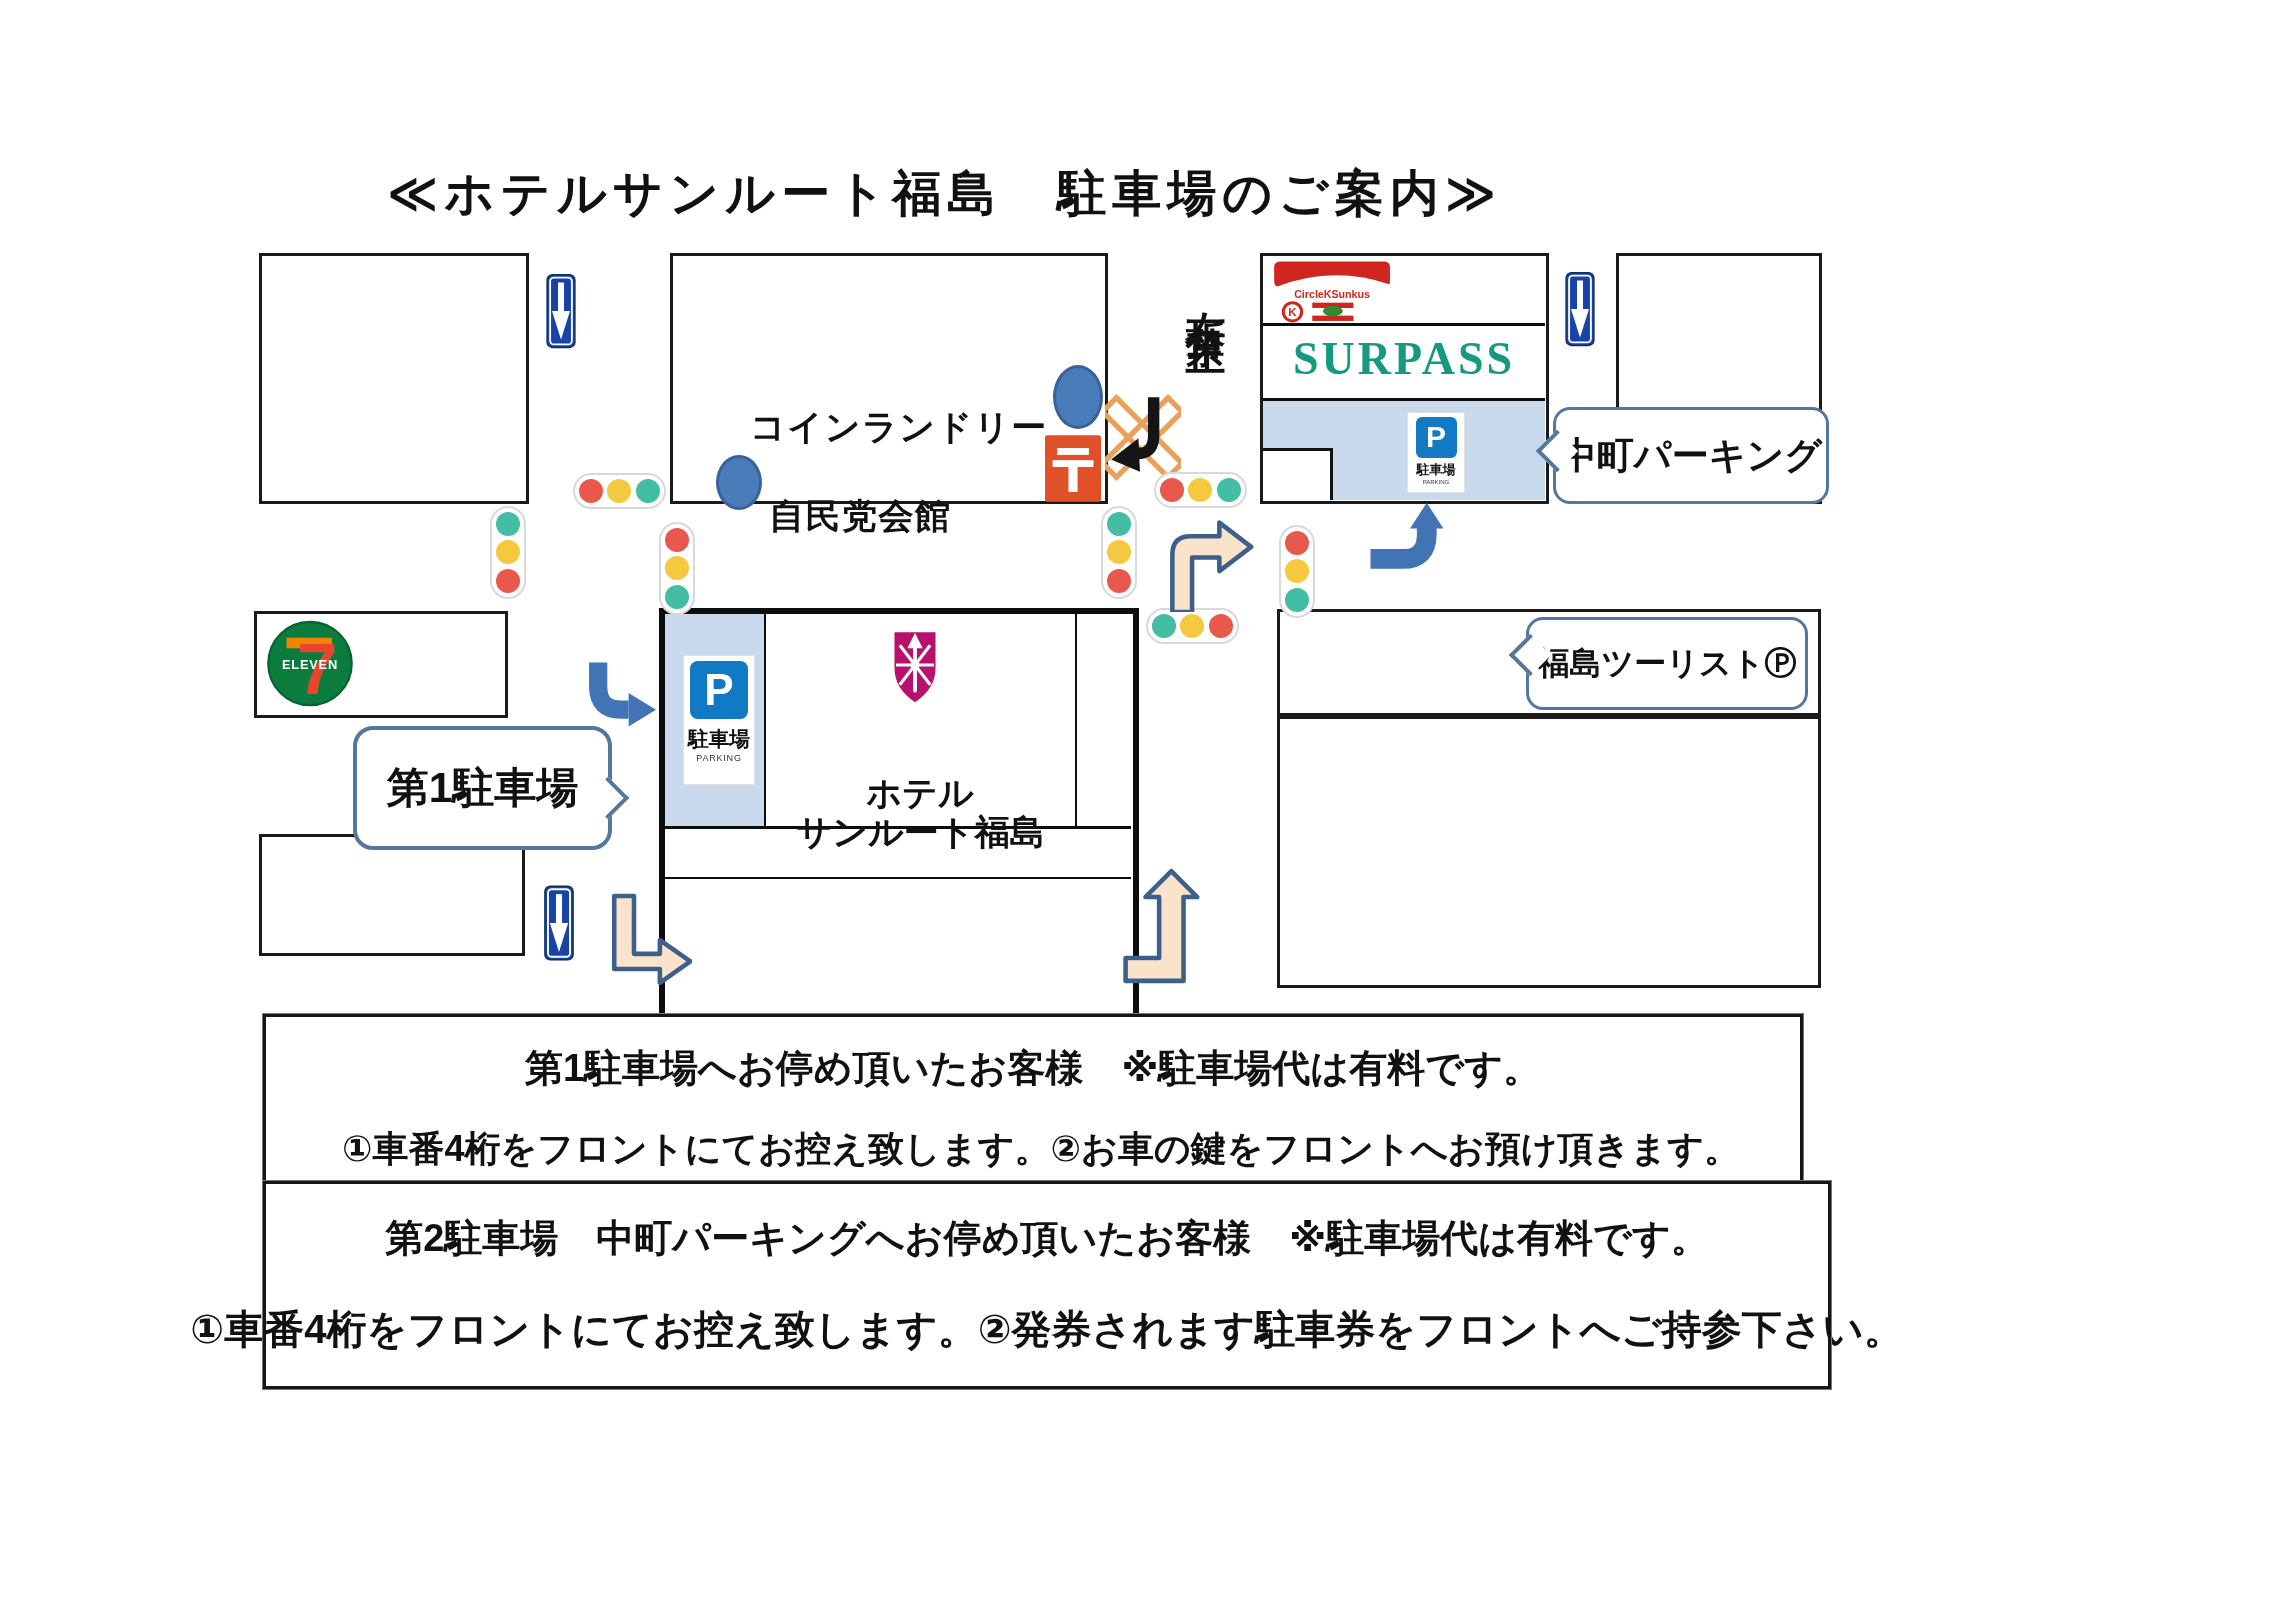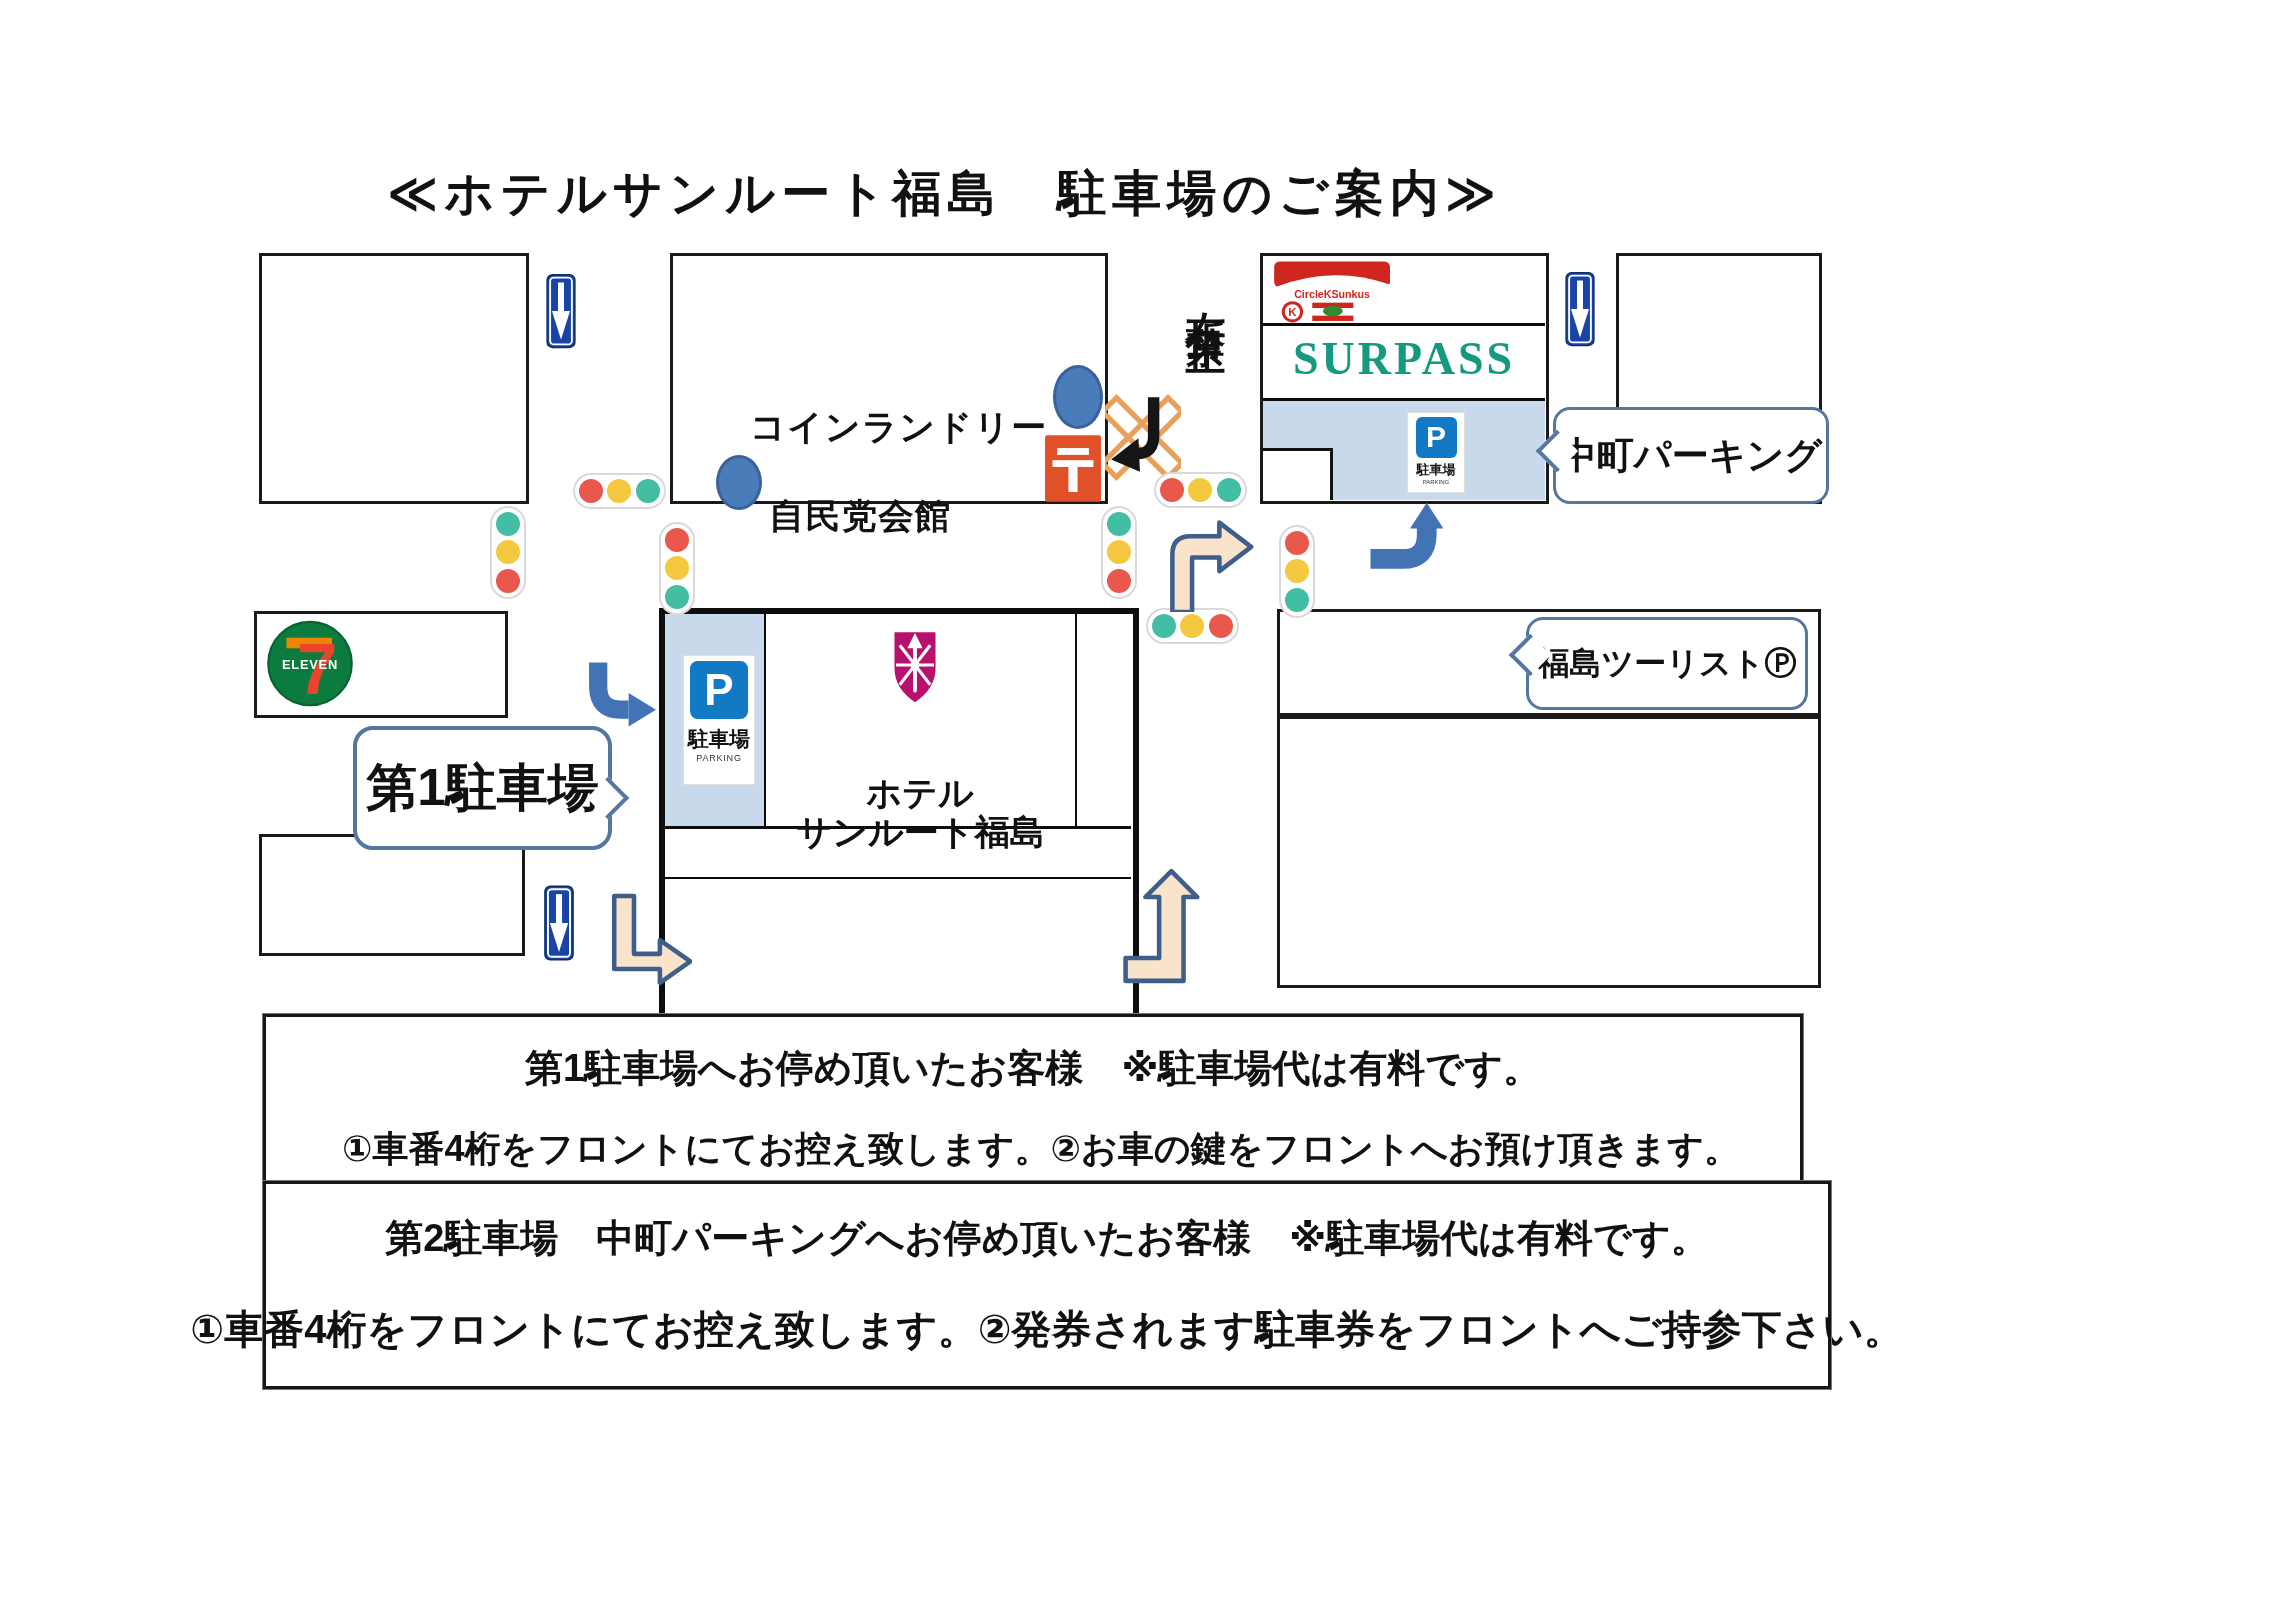--- a/index.html
+++ b/index.html
@@ -216,21 +216,21 @@
   <svg class="abs" style="left:1163px;top:512px;" width="93" height="100" viewBox="0 0 122 132">
     <path d="M12,132 V56 Q12,32 36,32 H74 V14 L116,46 L74,78 V60 H38 V132 Z" style="fill:var(--cream);stroke:var(--cream-border)" stroke-width="6" stroke-linejoin="round"></path>
   </svg>
   <svg class="abs" style="left:611px;top:893px;" width="81" height="105" viewBox="0 0 106 138">
     <path d="M4,4 H30 V80 H64 V62 L104,90 L64,118 V100 H4 Z" style="fill:var(--cream);stroke:var(--cream-border)" stroke-width="6" stroke-linejoin="round"></path>
   </svg>
   <svg class="abs" style="left:1121px;top:865px;" width="90" height="122" viewBox="0 0 118 160">
     <path d="M6,122 H50 V42 H32 L66,8 L100,42 H82 V152 H6 Z" style="fill:var(--cream);stroke:var(--cream-border)" stroke-width="6" stroke-linejoin="round"></path>
   </svg>
 
-  <div class="callout" style="left:353px;top:726px;width:251px;height:116px;font-size:51px;align-items:center;">
+  <div class="callout" style="left:353px;top:726px;width:251px;height:116px;font-size:42px;align-items:center;">
     <span class="tail right" style="right:-15px;top:53px;"></span>
     <span>第1駐車場</span>
   </div>
   <div class="callout" style="left:1553px;top:407px;width:270px;height:91px;font-size:37px;border-width:3.8px;border-radius:17px;">
     <span class="tail left" style="left:-14.5px;top:26px;"></span>
     <span>中町パーキング</span>
   </div>
   <div class="callout" style="left:1526px;top:617px;width:276px;height:87px;font-size:32px;border-width:3.8px;border-radius:17px;">
     <span class="tail left" style="left:-14.5px;top:20px;"></span>
     <span>福島ツーリストⓅ</span>

